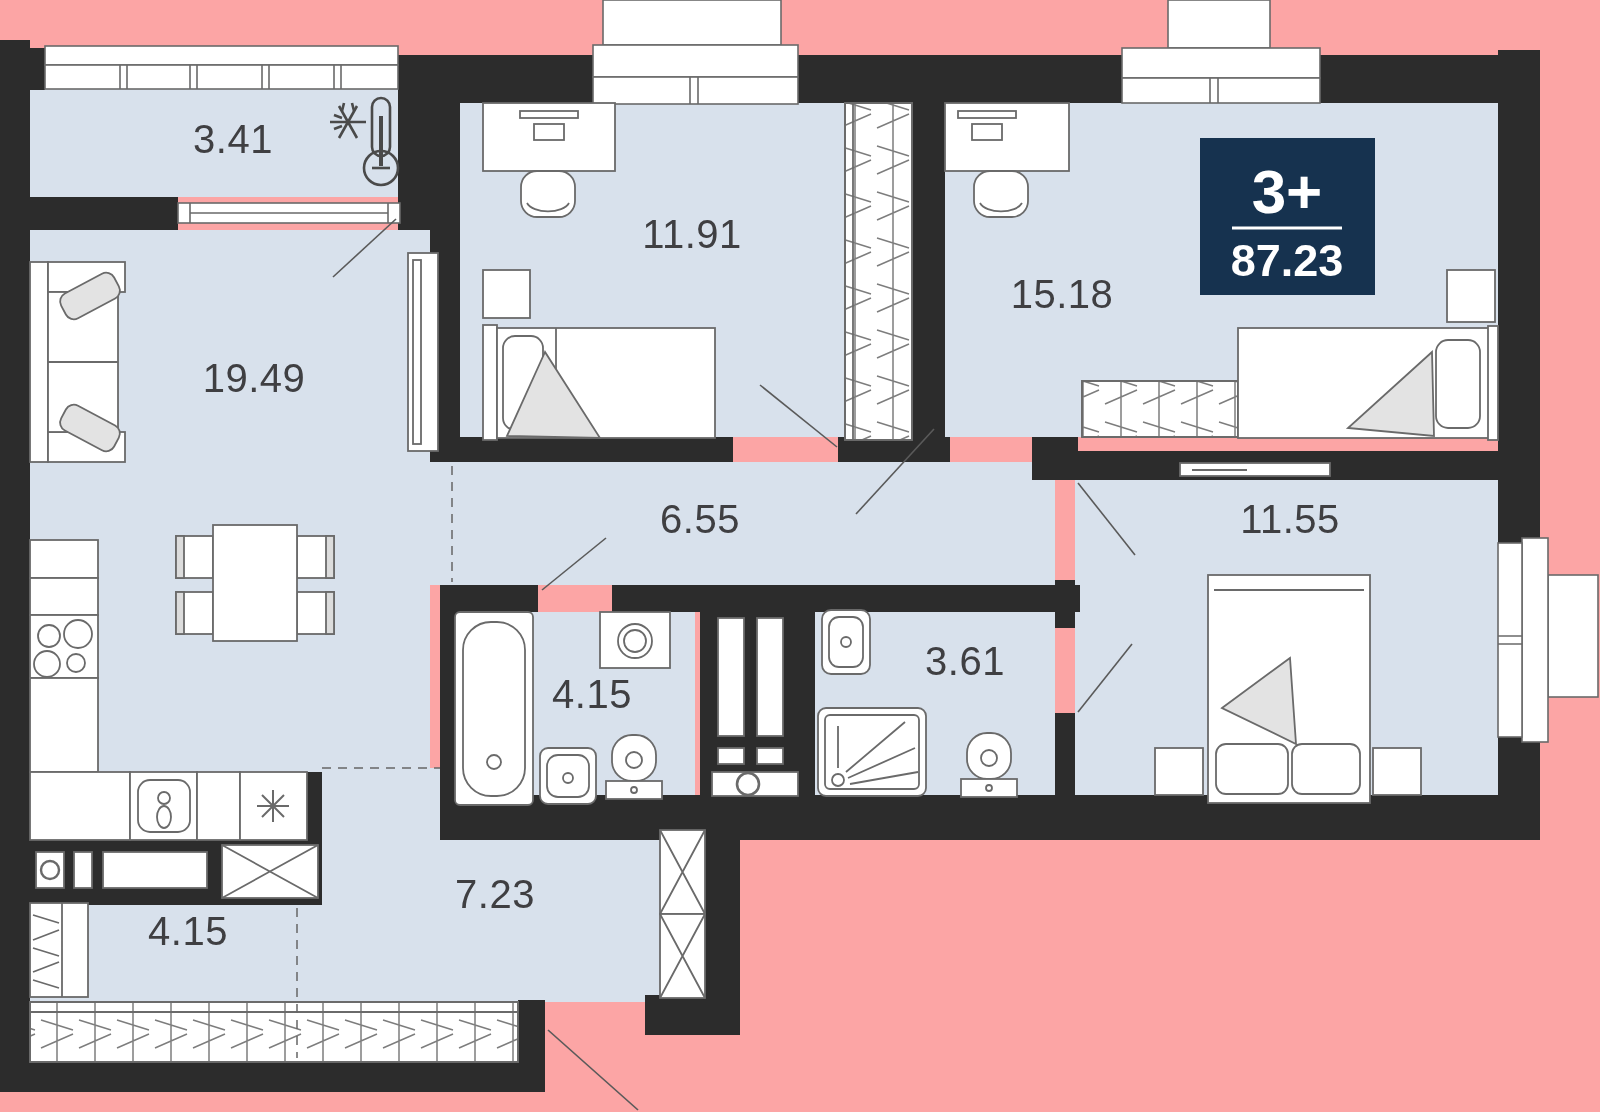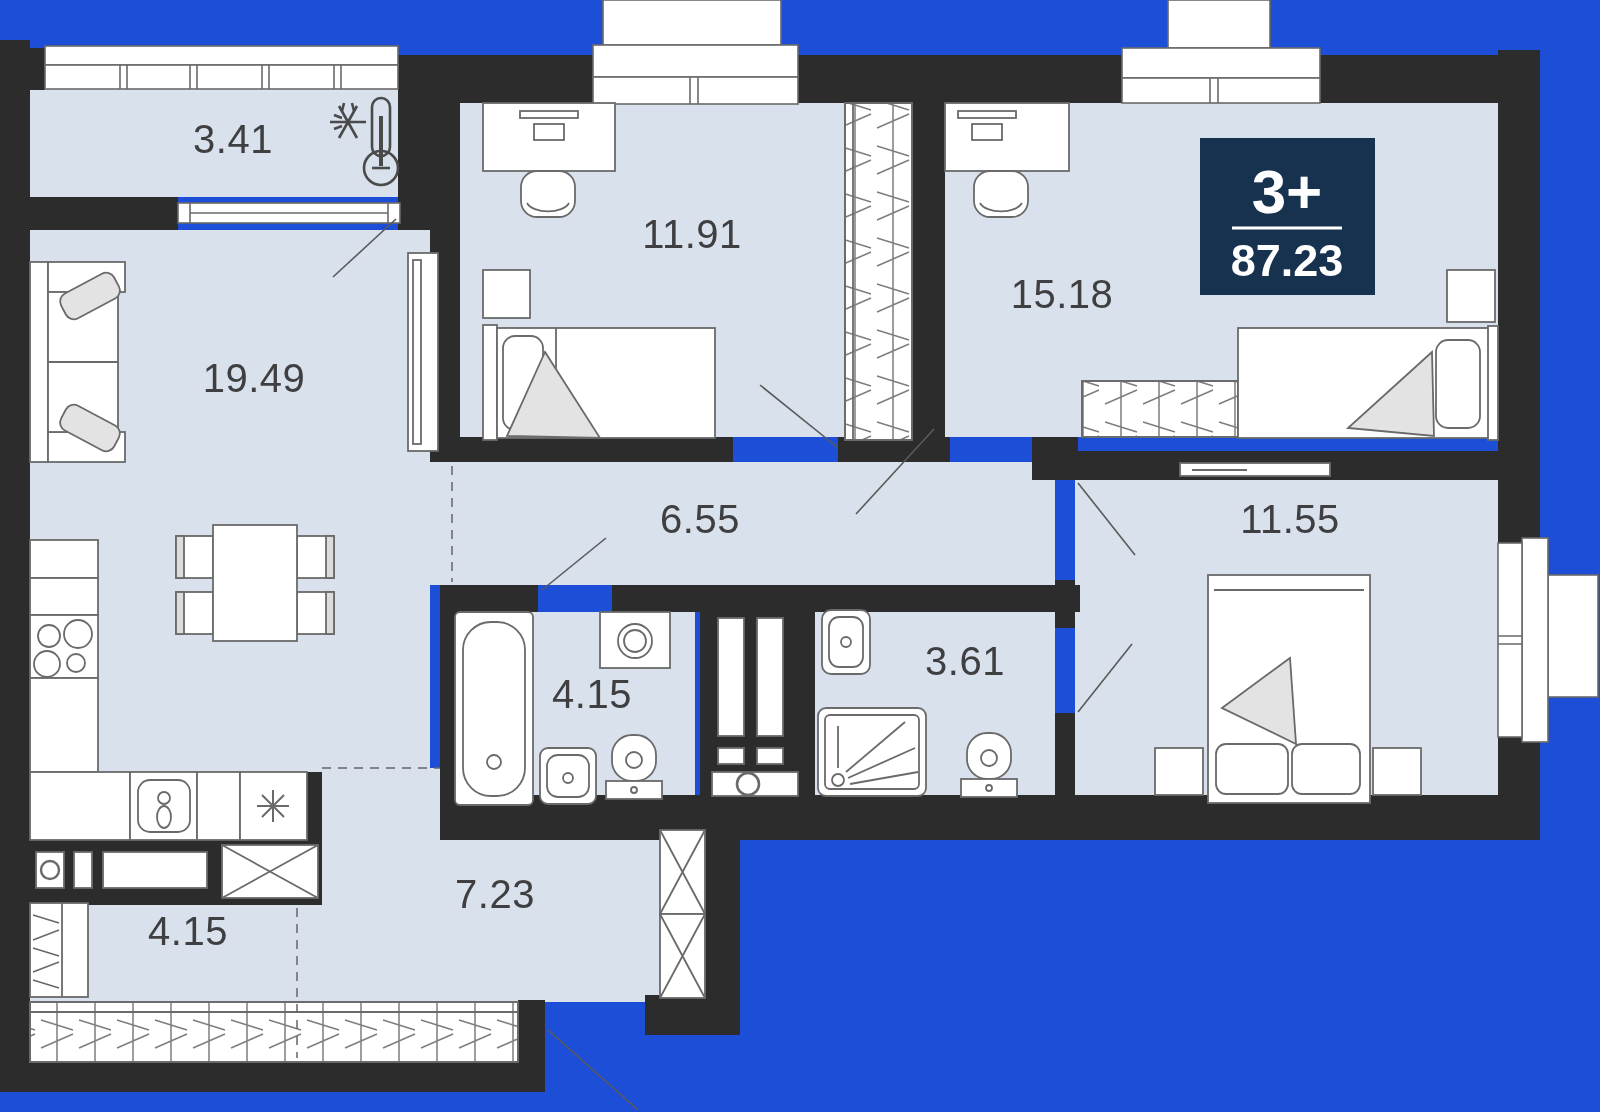--- a/index.html
+++ b/index.html
@@ -1,16 +1,16 @@
 <!DOCTYPE html>
 <html><head>
 <meta charset="utf-8">
 <style>
   html,body{margin:0;padding:0;background:#ffffff;}
-  .plan-wrap{width:1600px;height:1112px;position:relative;background:#1d4ed8;}
+  .plan-wrap{width:1600px;height:1112px;position:relative;background:#fca5a5;}
   svg{display:block;}
   .lbl{font:400 40px "Liberation Sans", sans-serif;fill:#3f3f42;letter-spacing:.5px;}
   .badge-top{font:700 62px "Liberation Sans", sans-serif;fill:#ffffff;}
   .badge-bottom{font:700 45px "Liberation Sans", sans-serif;fill:#ffffff;}
 </style>
 </head>
 <body>
 
 <div class="plan-wrap">
 <svg viewBox="0 0 1600 1112" width="1600" height="1112">

